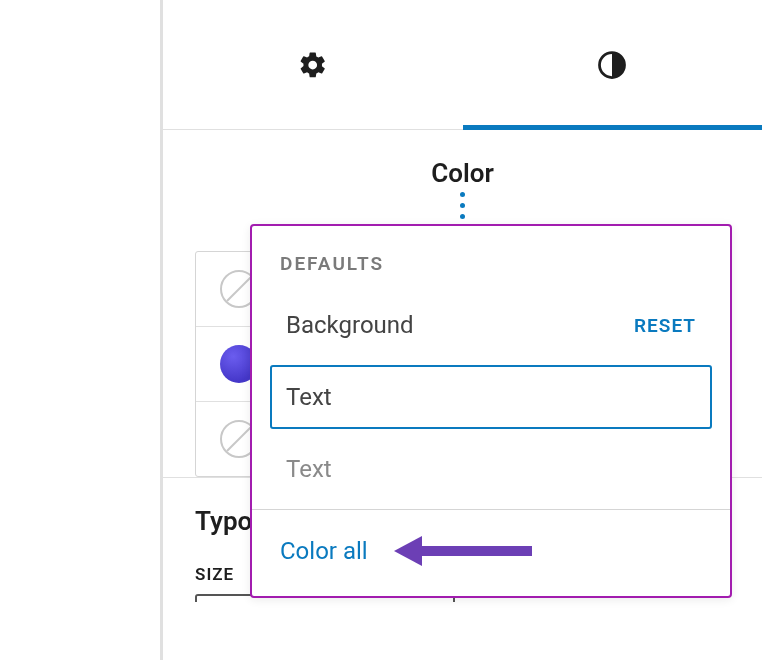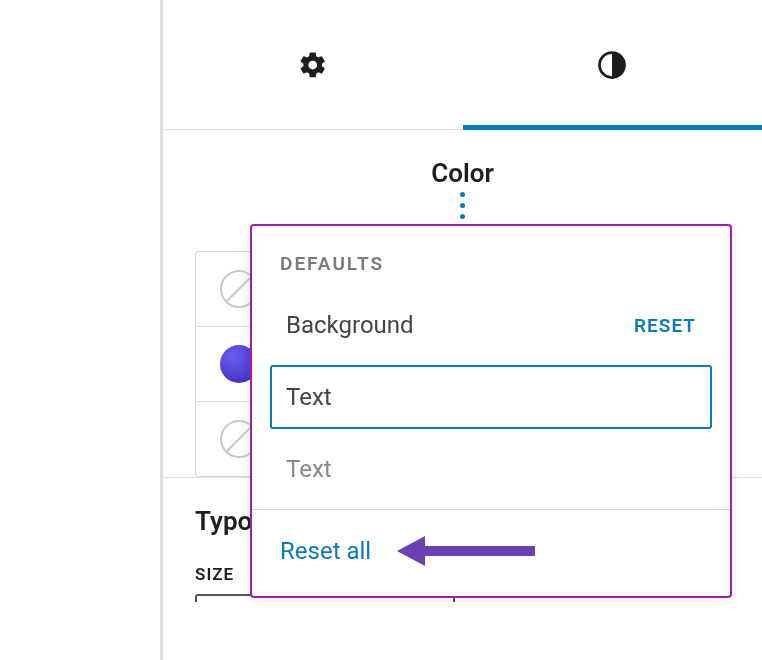--- a/index.html
+++ b/index.html
@@ -275,19 +275,19 @@
     <span class="reset-btn">RESET</span>
   </div>
   <div class="popover-item highlighted">
     <span class="item-label dimmed">Text</span>
   </div>
   <div class="popover-item dimmed">
     <span class="item-label">Text</span>
   </div>
 
   <div class="popover-footer">
-    <span class="reset-all-link">Reset all</span>
+    <span class="reset-all-link">Color all</span>
     <div class="arrow-annotation">
       <div class="arrow-head"></div>
       <div class="arrow-shaft"></div>
     </div>
   </div>
 </div>
 
 </body></html>

